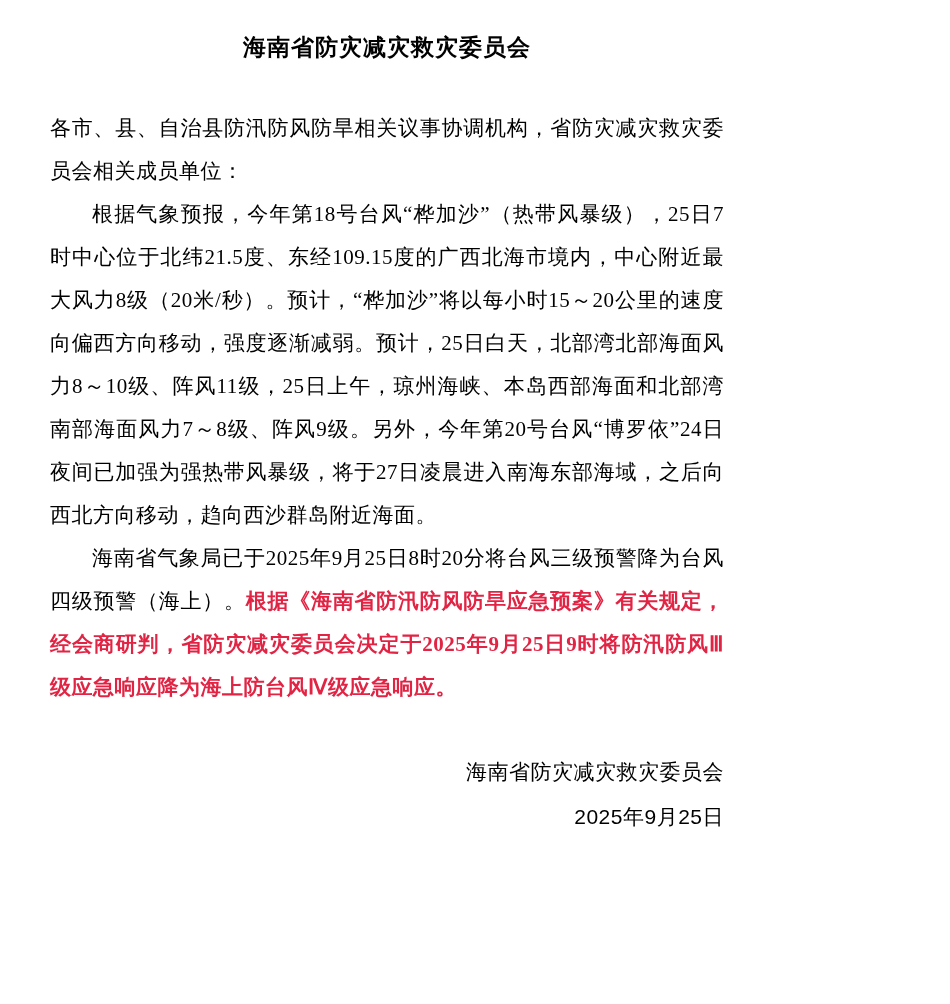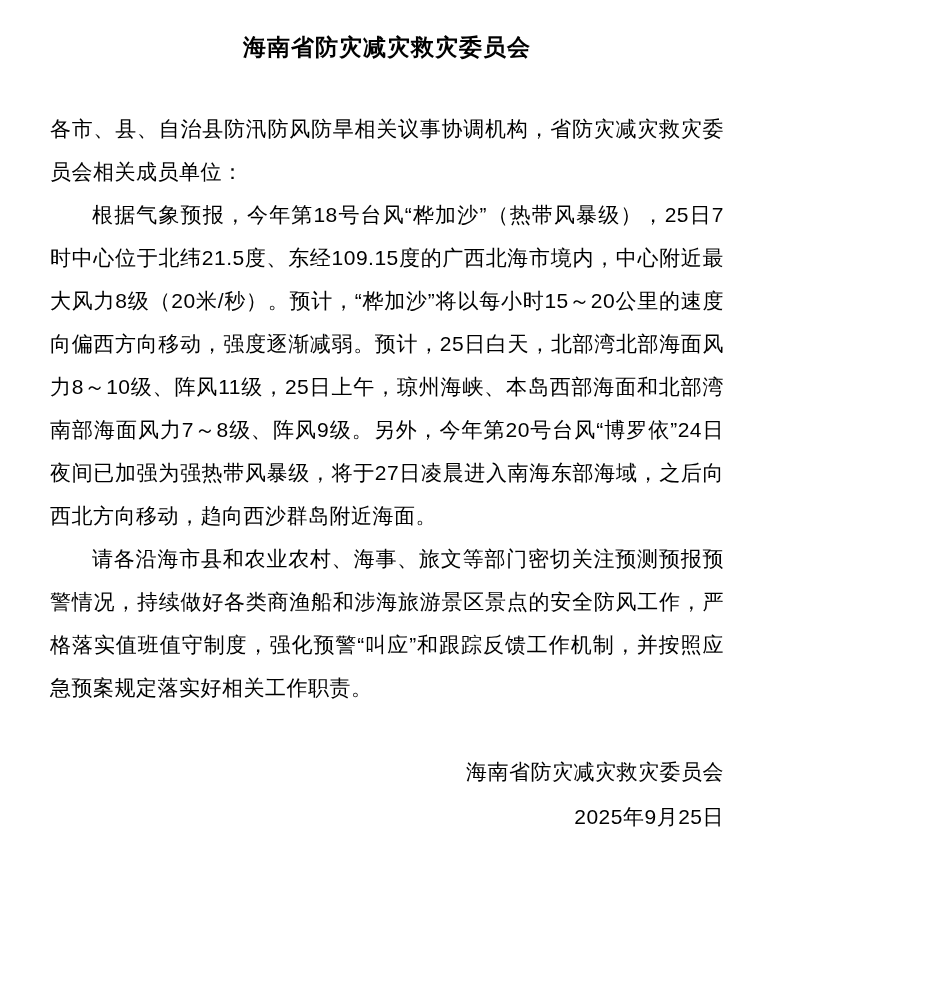--- a/index.html
+++ b/index.html
@@ -27,20 +27,21 @@
     font-size: 23px;
     line-height: 43px;
     letter-spacing: 1px;
   }
   .body-text {
     margin-top: 38px;
     font-size: 21px;
     line-height: 43px;
     text-align: justify;
     letter-spacing: 0.5px;
+    font-family: Liberation Serif, serif;
   }
   .para {
     margin: 0;
     text-indent: 2em;
   }
   .para.no-indent {
     text-indent: 0;
   }
   .emphasis {
     color: var(--color-emphasis_red, #e22444);
@@ -62,22 +63,22 @@
   <header class="title-block">
     <div class="title-line">海南省防灾减灾救灾委员会</div>
   </header>
 
   <main class="body-text">
 
     <p class="para no-indent"><span>各市、县、自治县防汛防风防旱相关议事协调机构，省防灾减灾救灾委员会相关成员单位：</span></p>
 
     <p class="para"><span>根据气象预报，今年第18号台风“桦加沙”（热带风暴级），25日7时中心位于北纬21.5度、东经109.15度的广西北海市境内，中心附近最大风力8级（20米/秒）。预计，“桦加沙”将以每小时15～20公里的速度向偏西方向移动，强度逐渐减弱。预计，25日白天，北部湾北部海面风力8～10级、阵风11级，25日上午，琼州海峡、本岛西部海面和北部湾南部海面风力7～8级、阵风9级。另外，今年第20号台风“博罗依”24日夜间已加强为强热带风暴级，将于27日凌晨进入南海东部海域，之后向西北方向移动，趋向西沙群岛附近海面。</span></p>
 
+    <p class="para"><span>海南省气象局已于2025年9月25日8时20分将台风三级预警降为台风四级预警（海上）。</span><span class="emphasis">根据《海南省防汛防风防旱应急预案》有关规定，经会商研判，省防灾减灾委员会决定于2025年9月25日9时将防汛防风Ⅲ级应急响应降为海上防台风Ⅳ级应急响应。</span></p>
 
-    <p class="para"><span>请各沿海市县和农业农村、海事、旅文等部门密切关注预测预报预警情况，持续做好各类商渔船和涉海旅游景区景点的安全防风工作，严格落实值班值守制度，强化预警“叫应”和跟踪反馈工作机制，并按照应急预案规定落实好相关工作职责。</span></p>
 
   </main>
 
   <footer class="signature-block">
     <div class="signature">海南省防灾减灾救灾委员会</div>
     <div class="date">2025年9月25日</div>
   </footer>
 
 </div>
 

